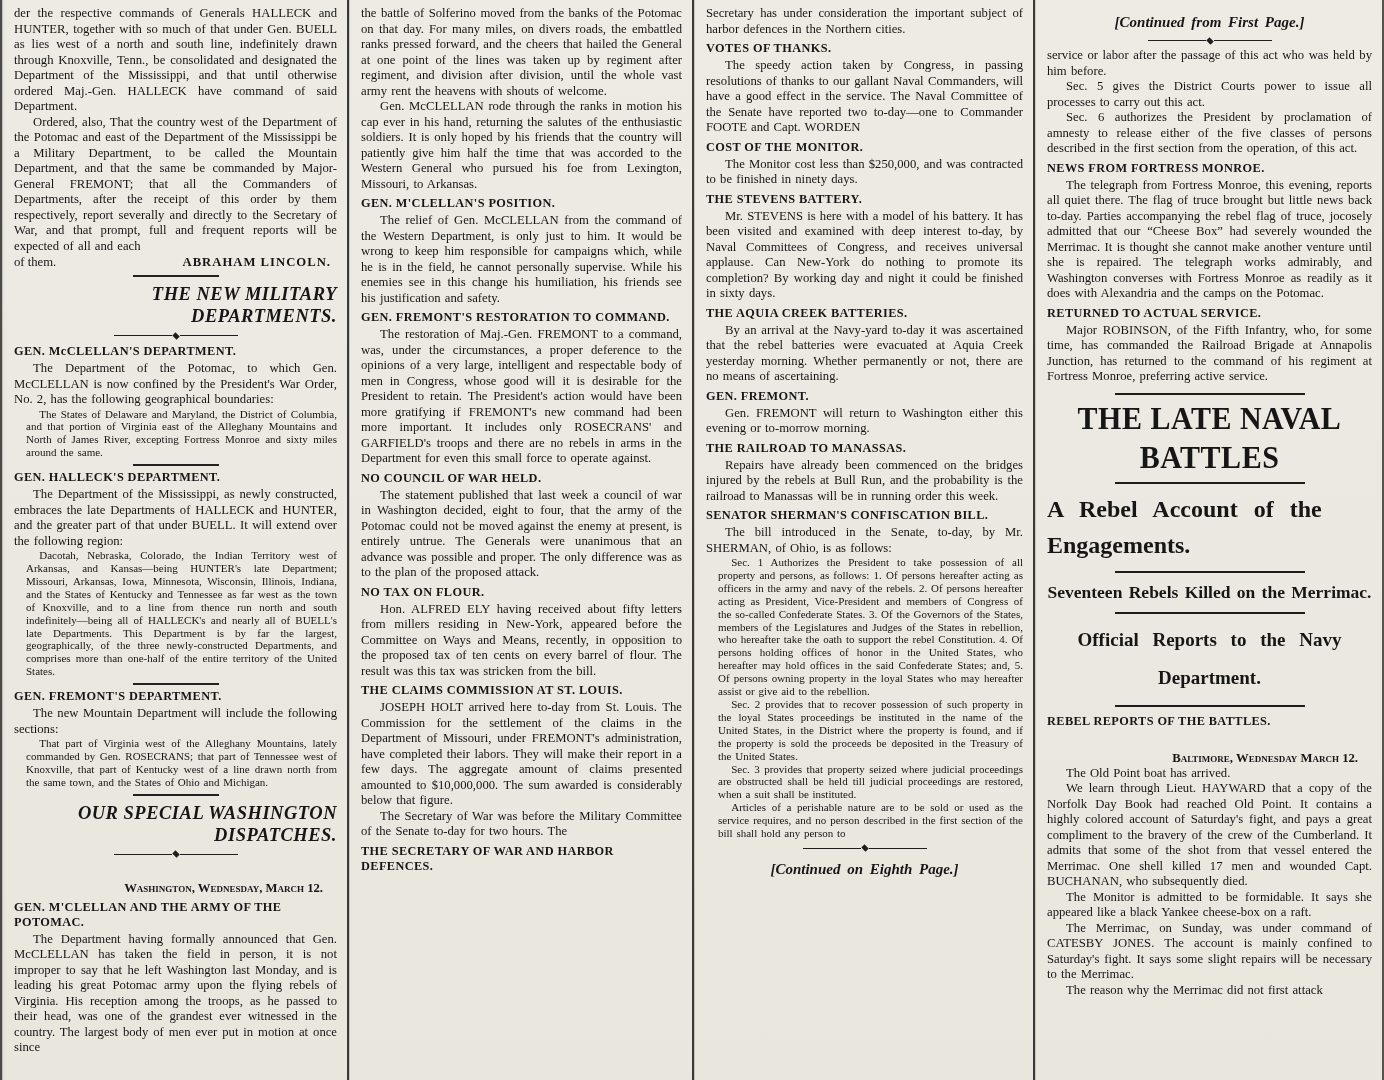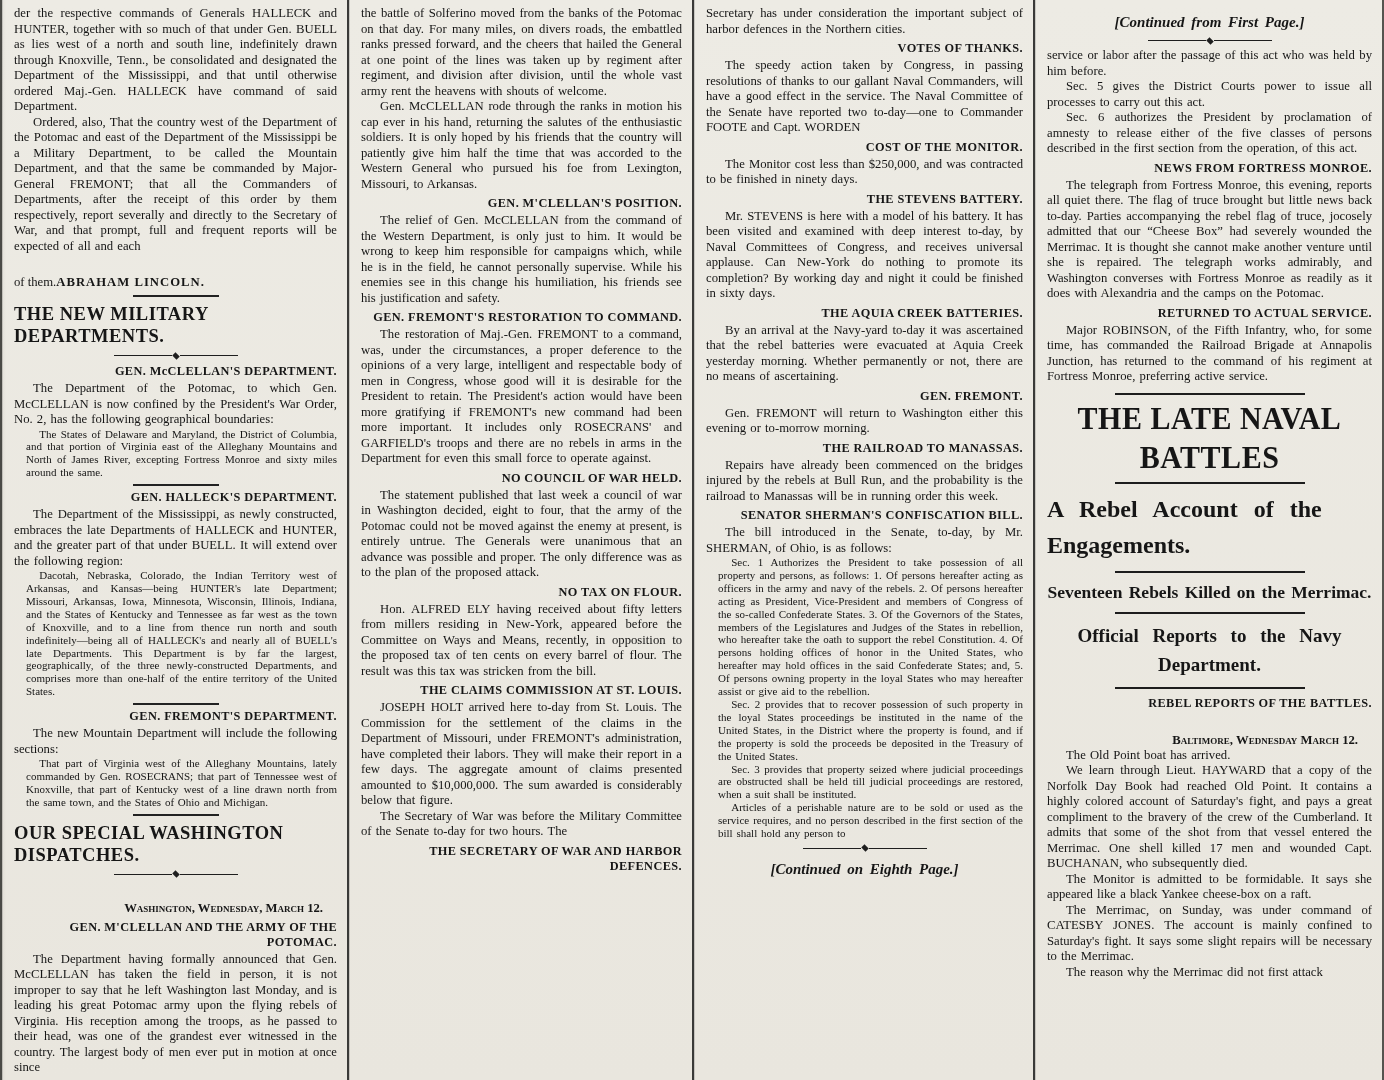--- a/index.html
+++ b/index.html
@@ -30,40 +30,41 @@
     font-size:12.7px;line-height:15.5px;
     text-align:justify;text-indent:1.5em;
     word-spacing:1px;
     color:#151515;
   }
   .pc{text-indent:0;}
   .ps{
     font-size:11px;line-height:12.9px;text-indent:1.2em;margin-left:12px;
   }
   .h1b{
-    font-weight:bold;text-align:left;
+    font-weight:bold;text-align:right;
     font-size:18.5px;line-height:22px;
     letter-spacing:.5px;margin:6px 0 2px;
     text-indent:0;
+    font-style:italic;
   }
   .h2b{
-    font-weight:bold;text-align:right;
+    font-weight:bold;text-align:left;
     font-size:12.3px;line-height:15px;
     letter-spacing:.4px;margin:4px 0 2px;
     text-indent:0;
   }
   .dateline{
     font-weight:bold;text-align:right;
     font-size:12.7px;line-height:16px;
     padding-right:14px;margin-top:21px;
     font-variant:small-caps;
   }
   .sigline{
-    display:flex;
-    font-size:12.7px;line-height:16px;margin-top:20px;
+    display:flex;justify-content:space-between;
+    font-size:12.7px;line-height:16px;
   }
   .sigline .sig-name{font-weight:bold;letter-spacing:1px;padding-right:6px;}
   .rule{
     width:86px;border-top:2px solid #222;
     margin:5px auto 4px;height:0;
   }
   .rule.long{width:190px;border-top:2.5px solid #1d1d1d;margin:8px auto 7px;}
   .rule-d{
     display:flex;align-items:center;justify-content:center;
     margin:4px 0 3px;height:9px;
@@ -84,21 +85,21 @@
     font-size:24px;line-height:36px;
     word-spacing:10px;margin:6px 0;text-indent:0;
   }
   .hmd{
     font-weight:bold;text-align:center;
     font-size:17.5px;line-height:24px;
     word-spacing:2px;margin:5px 0;text-indent:0;
   }
   .hsm{
     font-weight:bold;text-align:center;
-    font-size:19px;line-height:29px;
+    font-size:19px;line-height:38px;
     word-spacing:9px;margin:5px 0;text-indent:0;
   }
   .cont{
     font-weight:bold;font-style:italic;text-align:center;
     font-size:15px;line-height:20px;margin:6px 0 2px;text-indent:0;
     word-spacing:3px;
   }
 </style>
 </head>
 <body>

